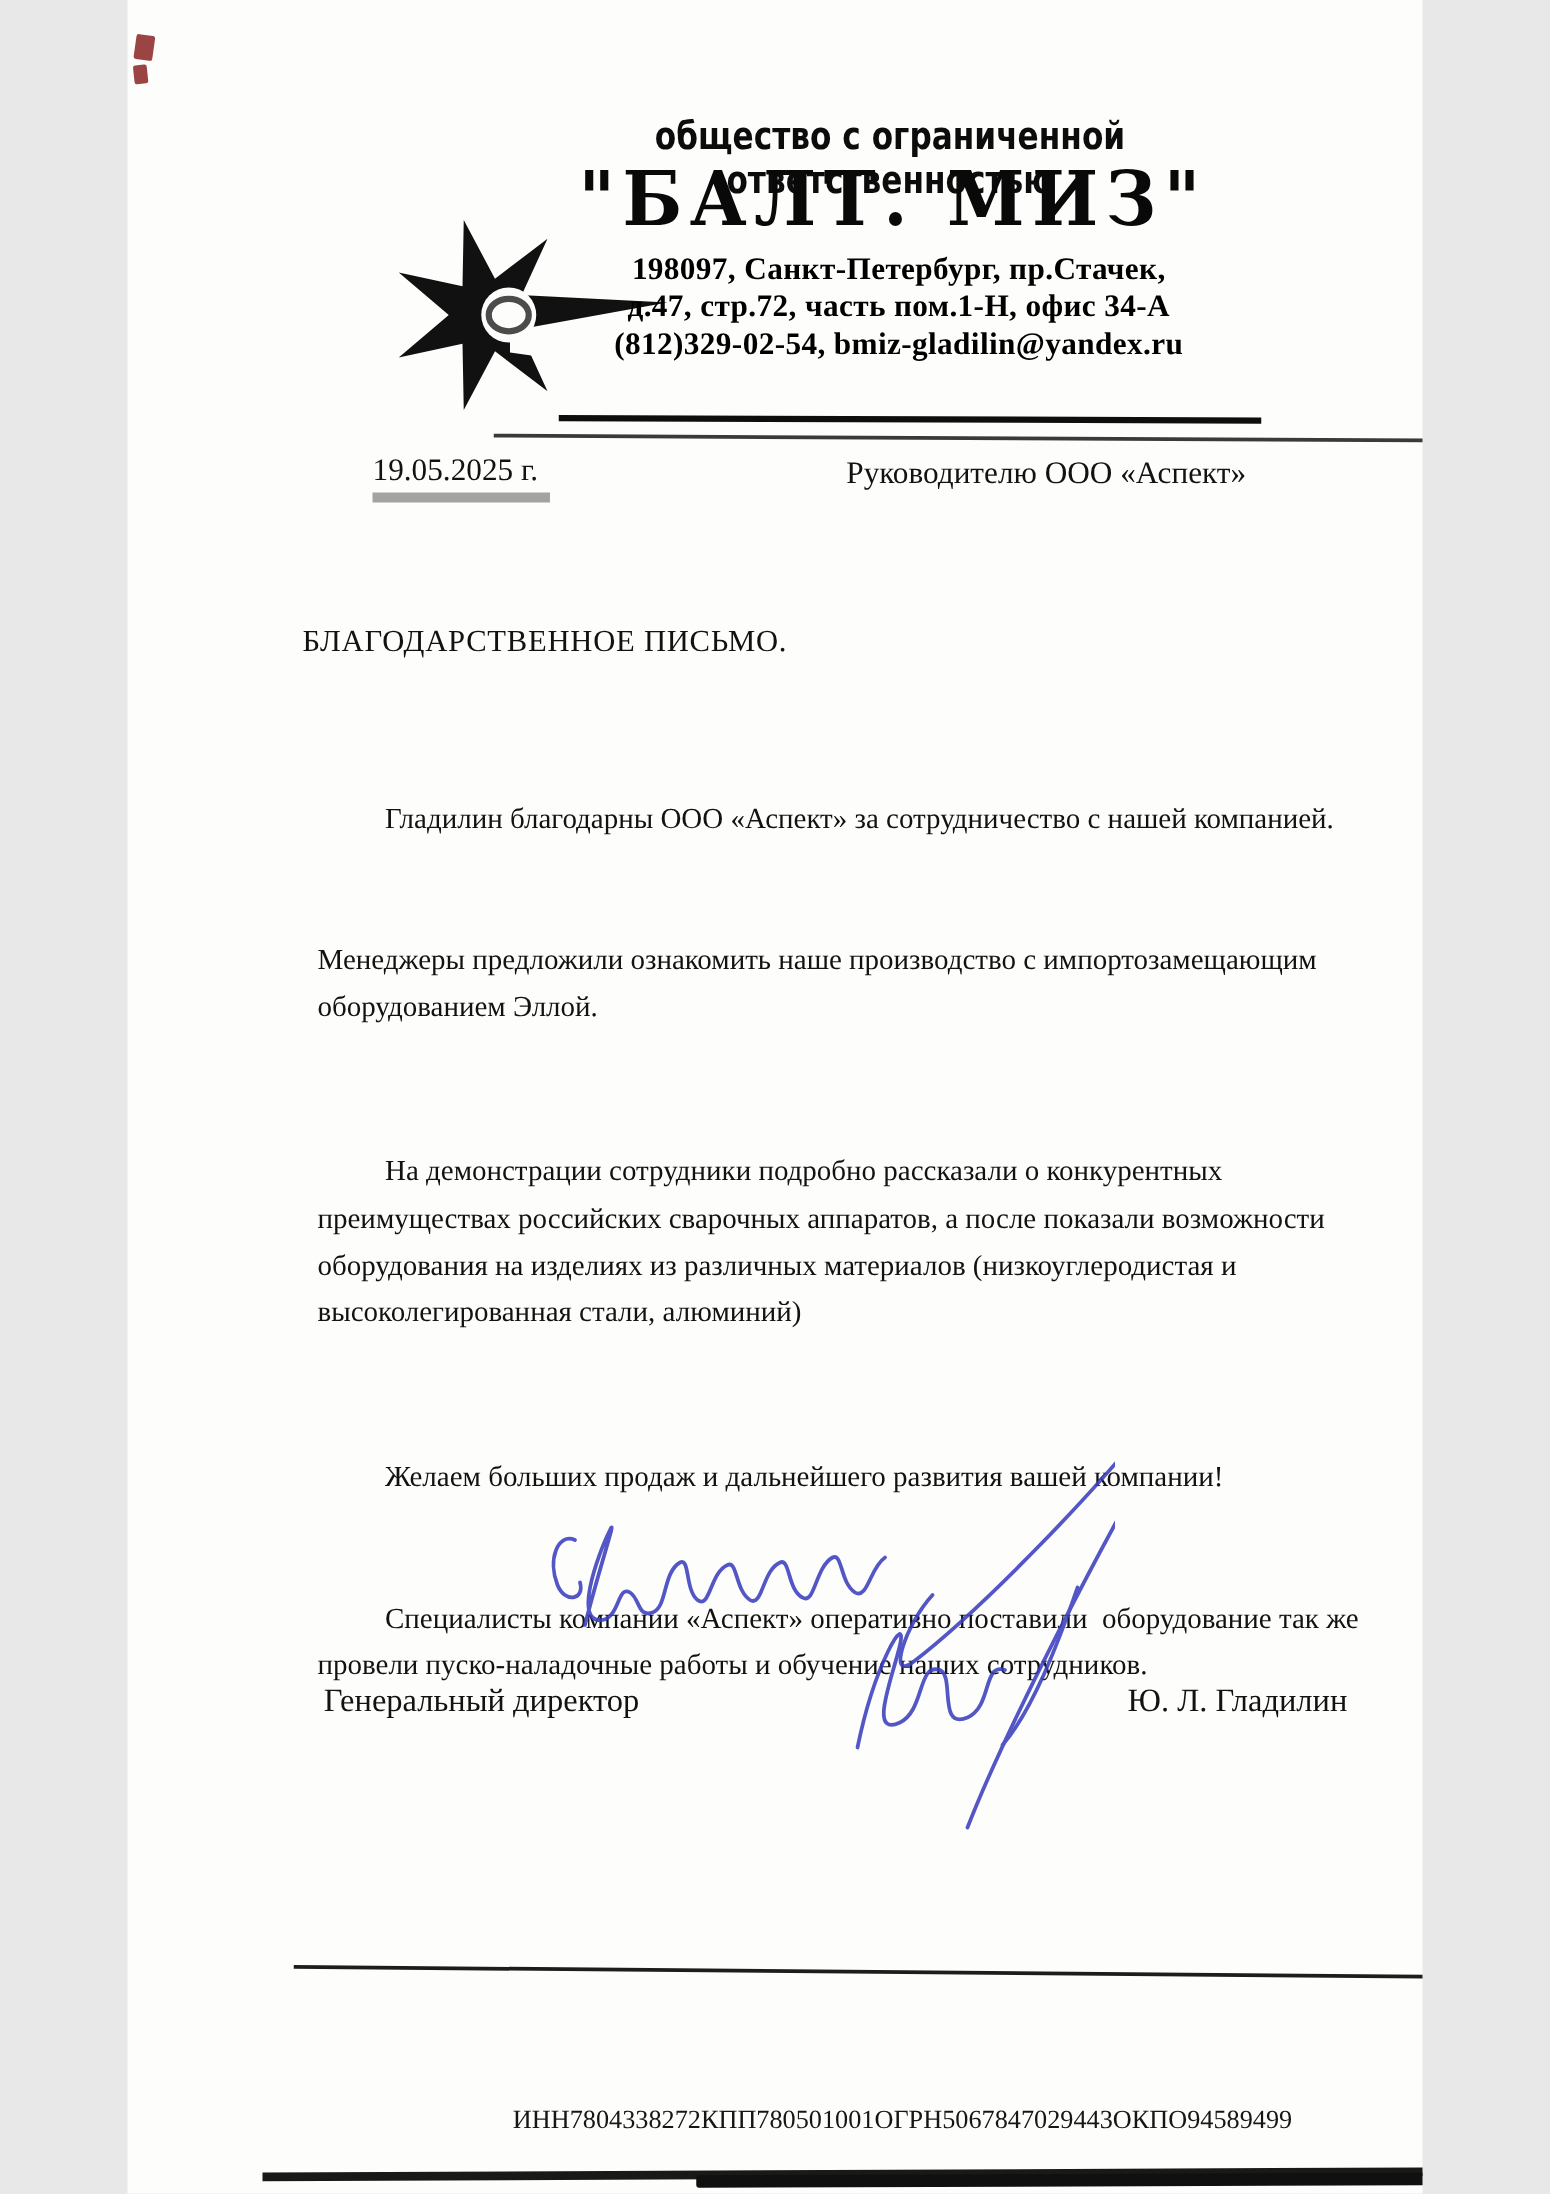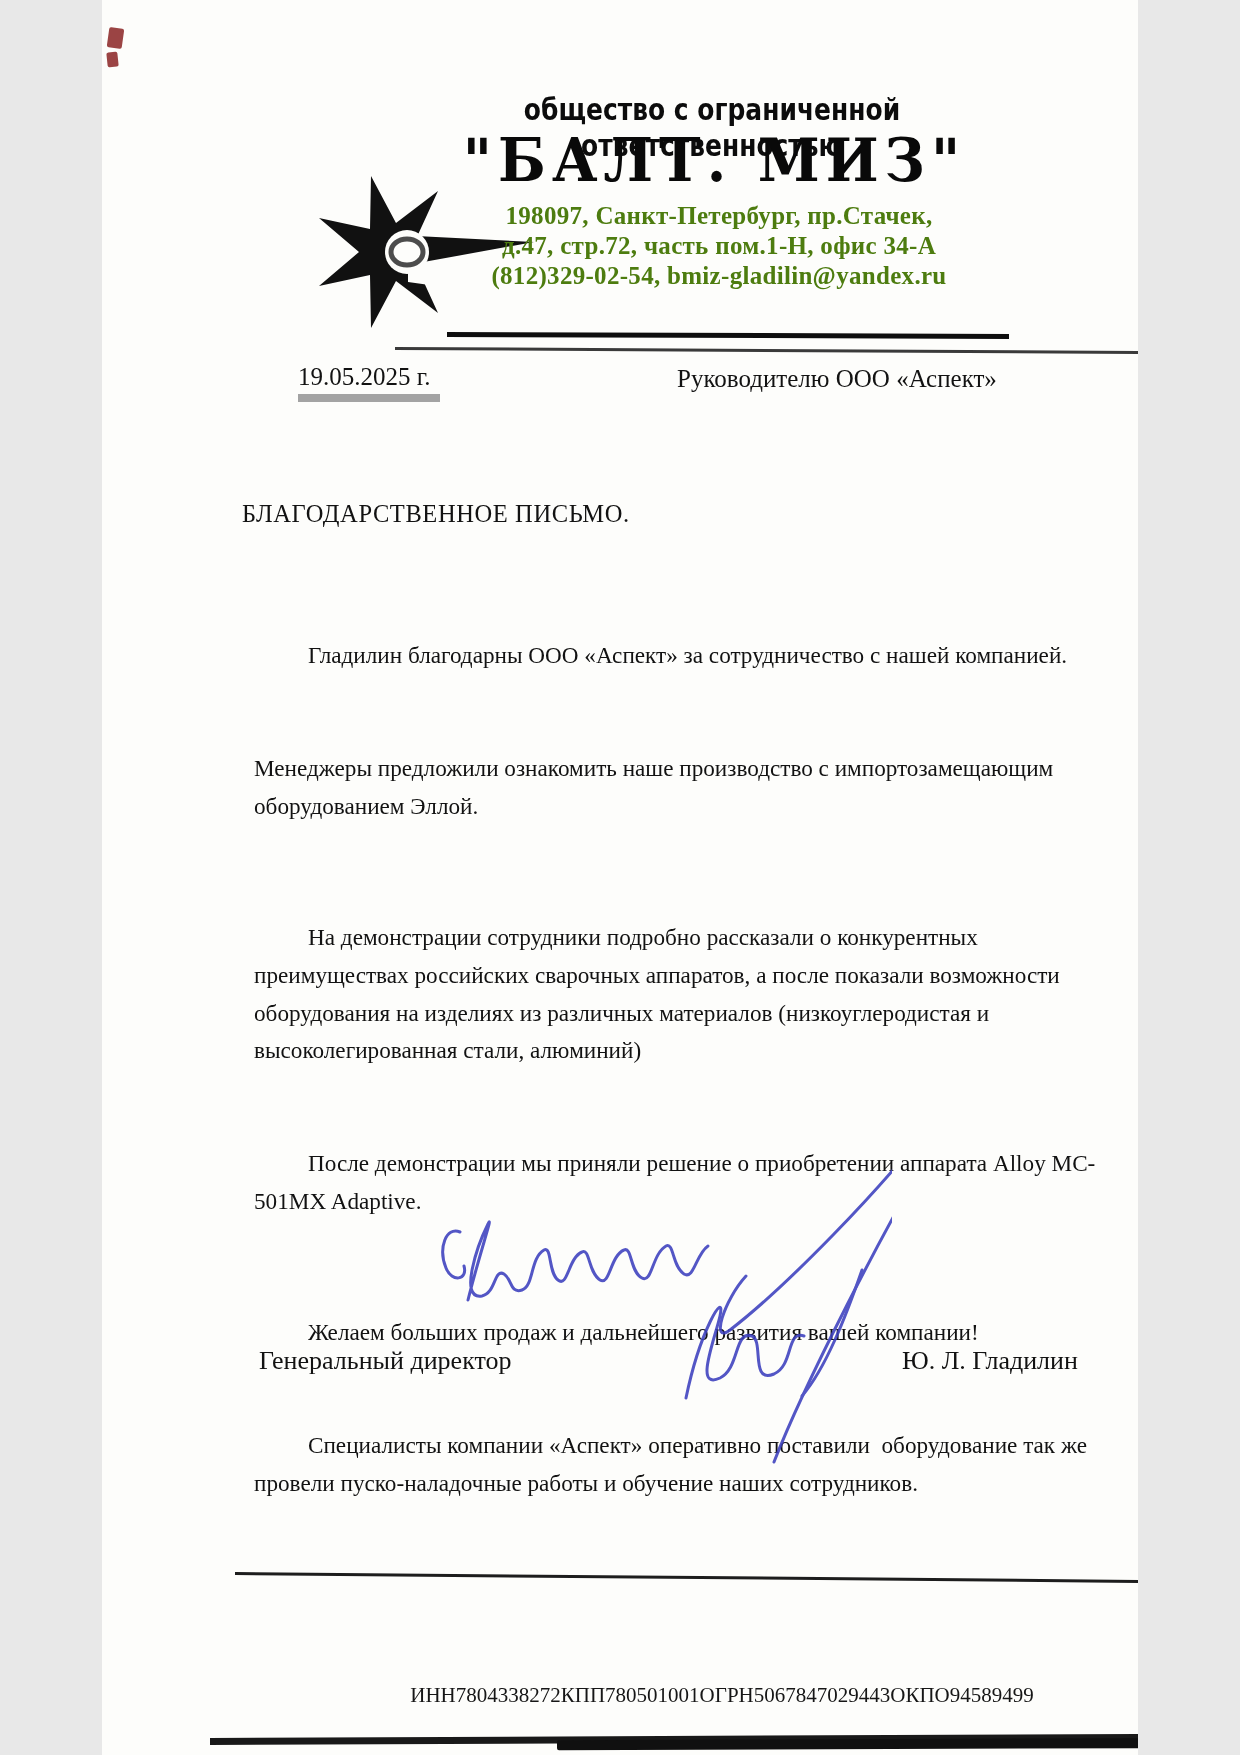--- a/index.html
+++ b/index.html
@@ -31,21 +31,21 @@
     position:absolute;left:325px;top:124px;width:575px;
     text-align:center;
     font-family:"DejaVu Serif", serif;
     font-weight:bold;font-size:56px;letter-spacing:6px;
     transform:scaleY(1.08);transform-origin:center top;
     color:#090909;white-space:nowrap;
   }
   .addr{
     position:absolute;left:352px;width:530px;
     text-align:center;font-weight:bold;font-size:25px;line-height:29px;
-    color:#4d7c0f;letter-spacing:.3px;white-space:nowrap;
+    color:#000000;letter-spacing:.3px;white-space:nowrap;
   }
   .addr.l1{top:201px;}
   .addr.l2{top:231px;}
   .addr.l3{top:261px;}
   .logo{position:absolute;left:202px;top:170px;width:236px;height:162px;}
 
   .rule{position:absolute;transform-origin:left center;}
   .rule.thick{left:345px;top:332px;width:562px;height:5px;background:#0e0e0e;transform:rotate(.2deg);}
   .rule.thin{left:293px;top:347px;width:848px;height:2.5px;background:#3a3a3a;transform:rotate(.3deg);}
 
@@ -118,21 +118,20 @@
     <span class="date">19.05.2025 г.</span>
     <span class="recipient">Руководителю ООО «Аспект»</span>
   </div>
 
   <div class="title">БЛАГОДАРСТВЕННОЕ ПИСЬМО.</div>
 
   <div class="body-text">
     <p class="ind">Гладилин благодарны ООО «Аспект» за сотрудничество с нашей компанией.</p>
     <p>Менеджеры предложили ознакомить наше производство с импортозамещающим оборудованием Эллой.</p>
     <p class="ind gap">На демонстрации сотрудники подробно рассказали о конкурентных преимуществах российских сварочных аппаратов, а после показали возможности оборудования на изделиях из различных материалов (низкоуглеродистая и высоколегированная стали, алюминий)</p>
-    <p class="ind">После демонстрации мы приняли решение о приобретении аппарата Alloy MC-501MX Adaptive.</p>
     <p class="ind gap">Желаем больших продаж и дальнейшего развития вашей компании!</p>
     <p class="ind">Специалисты компании «Аспект» оперативно поставили  оборудование так же провели пуско-наладочные работы и обучение наших сотрудников.</p>
   </div>
 
   <svg class="sig-svg" viewBox="330 1082 460 392" aria-hidden="true">
     <g fill="none" stroke="#3c3fbe" stroke-width="3" stroke-linecap="round" opacity=".88">
 
       <path d="M 358 1232 C 344 1226 336 1248 344 1268 C 350 1283 366 1280 362 1266"></path>
 
       <path d="M 366 1300 C 378 1252 392 1212 386 1224 C 376 1244 356 1300 380 1296 C 394 1293 392 1268 402 1274 C 410 1279 408 1294 420 1290 C 432 1286 428 1258 442 1250 C 450 1246 446 1272 456 1280 C 466 1288 466 1258 480 1252 C 488 1248 486 1272 498 1280 C 508 1286 508 1256 522 1250 C 530 1246 528 1272 540 1278 C 550 1284 550 1254 564 1246 C 572 1242 570 1266 582 1274 C 592 1280 594 1254 606 1246"></path>

